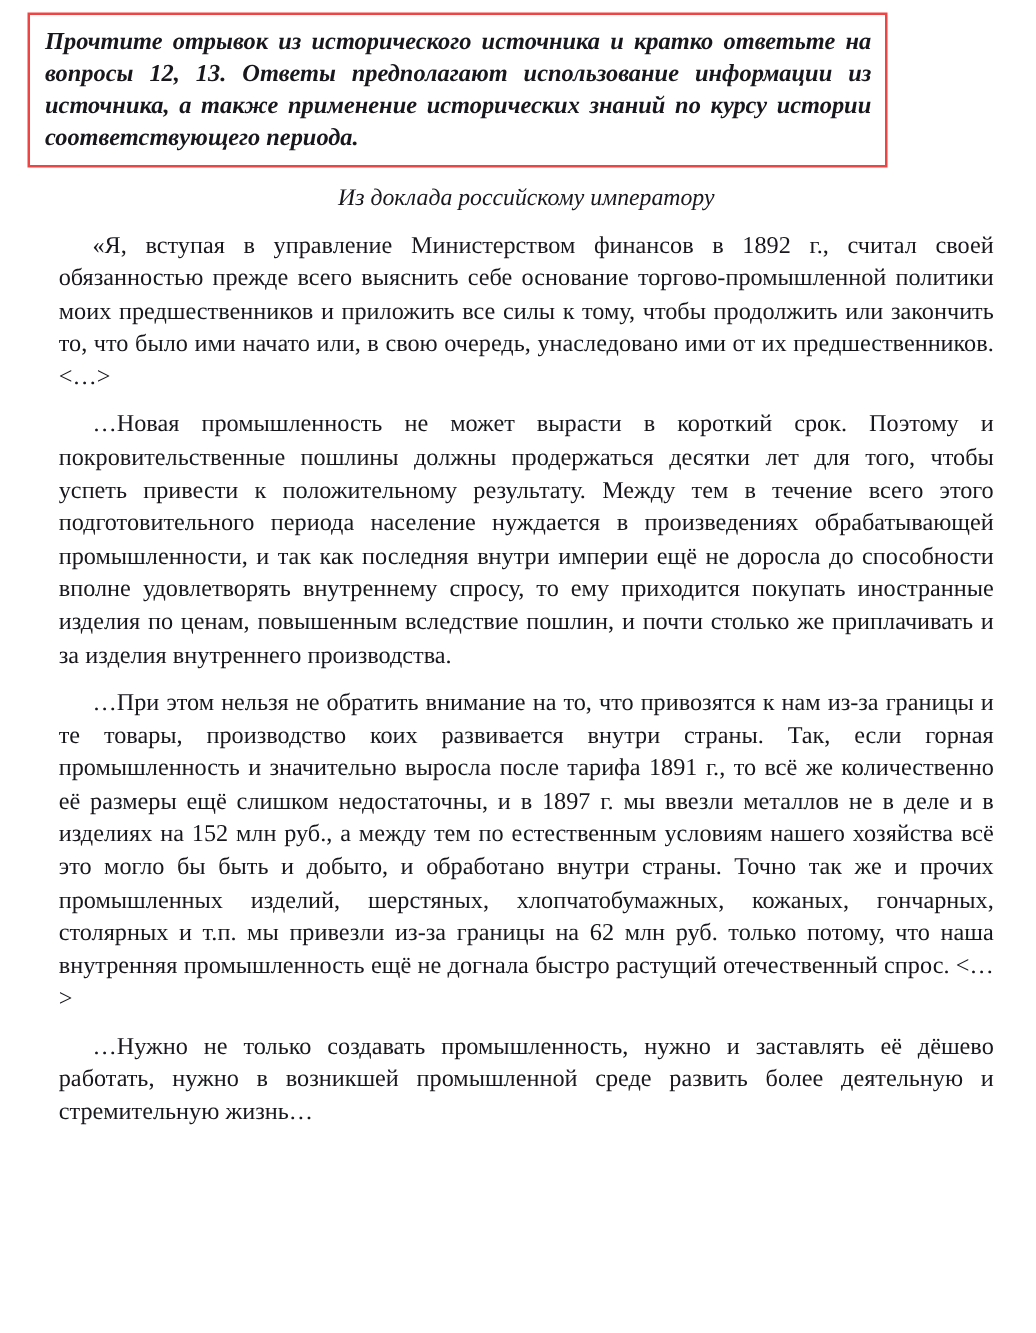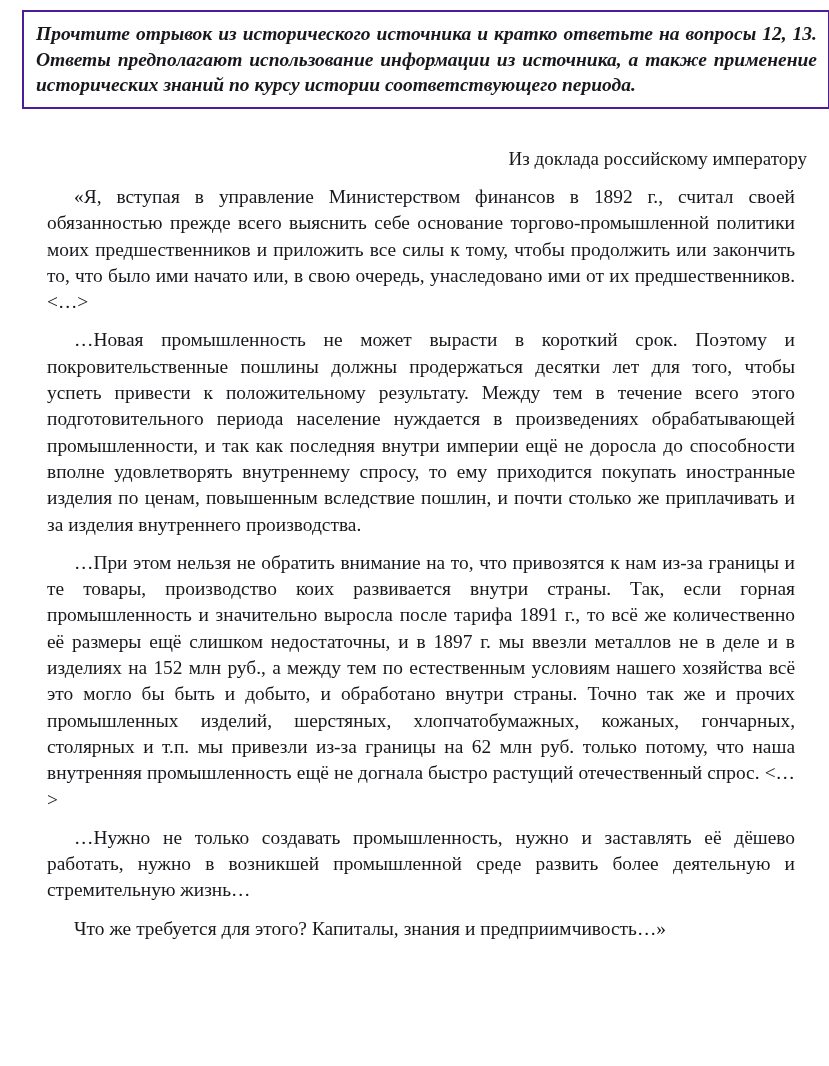--- a/index.html
+++ b/index.html
@@ -21,23 +21,23 @@
     width: 829px;
     height: 1066px;
     box-sizing: border-box;
   }
 
   
   .instruction-box {
     position: absolute;
     left: 22px;
     top: 10px;
-    width: 808px;
+    width: 688px;
     box-sizing: border-box;
-    border: 2px solid #4c1d95;
+    border: 2px solid #ef4444;
     padding: 9px 11px 9px 12px;
     background: #ffffff;
   }
   .instruction-text {
     margin: 0;
     font-family: "Liberation Serif", "DejaVu Serif", serif;
     font-style: italic;
     font-weight: bold;
     font-size: 19.5px;
     line-height: 25.5px;
@@ -49,23 +49,24 @@
 
   
   .doc-body {
     position: absolute;
     left: 35px;
     top: 146px;
     width: 772px;
   }
   .source-attribution {
     margin: 0 0 1px 0;
+    font-style: italic;
     font-size: 19px;
     line-height: 26px;
-    text-align: right;
+    text-align: center;
     color: #17171c;
   }
   .para {
     margin: 12px;
     font-size: 19.4px;
     line-height: 26.3px;
     text-align: justify;
     text-justify: inter-word;
     text-indent: 27px;
     color: #17171c;
@@ -88,16 +89,15 @@
 
     <p class="para">«Я, вступая в управление Министерством финансов в 1892 г., считал своей обязанностью прежде всего выяснить себе основание торгово-промышленной политики моих предшественников и приложить все силы к тому, чтобы продолжить или закончить то, что было ими начато или, в свою очередь, унаследовано ими от их предшественников. &lt;…&gt;</p>
 
 
     <p class="para">…Новая промышленность не может вырасти в короткий срок. Поэтому и покровительственные пошлины должны продержаться десятки лет для того, чтобы успеть привести к положительному результату. Между тем в течение всего этого подготовительного периода население нуждается в произведениях обрабатывающей промышленности, и так как последняя внутри империи ещё не доросла до способности вполне удовлетворять внутреннему спросу, то ему приходится покупать иностранные изделия по ценам, повышенным вследствие пошлин, и почти столько же приплачивать и за изделия внутреннего производства.</p>
 
     <p class="para">…При этом нельзя не обратить внимание на то, что привозятся к нам из-за границы и те товары, производство коих развивается внутри страны. Так, если горная промышленность и значительно выросла после тарифа 1891 г., то всё же количественно её размеры ещё слишком недостаточны, и в 1897 г. мы ввезли металлов не в деле и в изделиях на 152 млн руб., а между тем по естественным условиям нашего хозяйства всё это могло бы быть и добыто, и обработано внутри страны. Точно так же и прочих промышленных изделий, шерстяных, хлопчатобумажных, кожаных, гончарных, столярных и т.п. мы привезли из-за границы на 62 млн руб. только потому, что наша внутренняя промышленность ещё не догнала быстро растущий отечественный спрос. &lt;…&gt;</p>
 
     <p class="para">…Нужно не только создавать промышленность, нужно и заставлять её дёшево работать, нужно в возникшей промышленной среде развить более деятельную и стремительную жизнь…</p>
 
-    <p class="para">Что же требуется для этого? Капиталы, знания и предприимчивость…»</p>
 
   </div>
 </div>
 
 </body></html>

